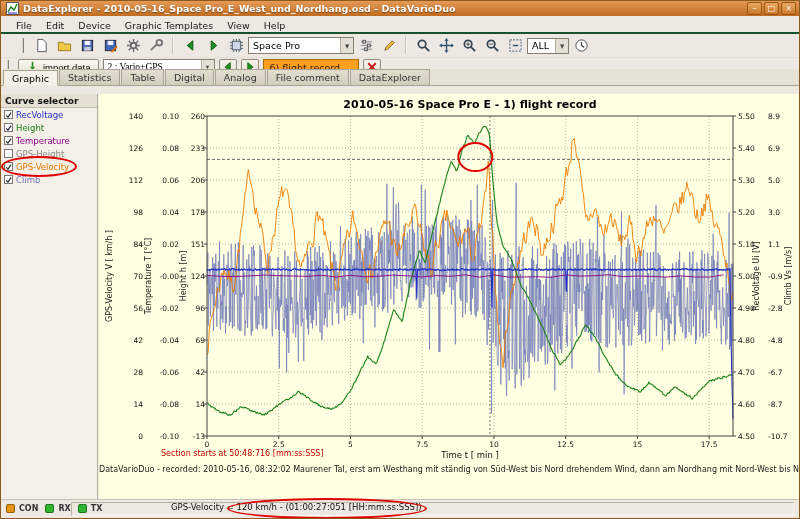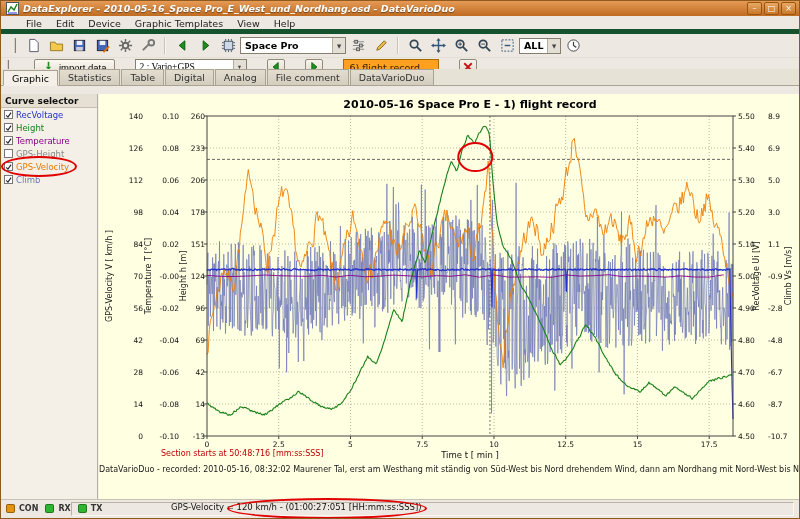--- a/index.html
+++ b/index.html
@@ -1,28 +1,28 @@
 <!DOCTYPE html>
 <html><head>
 <meta charset="utf-8">
 <style>
   *{margin:0;padding:0;box-sizing:border-box;}
   html,body{width:800px;height:519px;}
   body{font-family:"DejaVu Sans",sans-serif;font-size:10px;background:#666;}
   #app{position:relative;width:800px;height:519px;background:#EDE9E2;border:1px solid #8F5A1E;overflow:hidden;}
-  .titlebar{position:absolute;left:0;top:0;right:0;height:15px;background:linear-gradient(#E59A55,#C06C22);display:flex;align-items:center;padding:0 3px;font-style:italic;}
+  .titlebar{position:absolute;left:0;top:0;right:0;height:15px;background:linear-gradient(#E59A55,#C06C22);display:flex;align-items:center;padding:0 3px;}
   .app-icon{width:13px;height:13px;margin:0 4px 0 2px;flex:none;}
   .titlebar .title{color:#fff;font-weight:bold;font-size:9.5px;text-shadow:0 1px 1px rgba(0,0,0,.45);white-space:nowrap;overflow:hidden;flex:1;}
   .winbtns{display:flex;gap:2px;flex:none;}
   .wbtn{width:15px;height:13px;border:1px solid #9A5410;border-radius:2px;background:linear-gradient(#E8A964,#C97728);color:#fff;font-size:8px;line-height:11px;text-align:center;cursor:default;}
-  .menubar{position:absolute;top:17px;left:0;right:0;height:16px;background:#EDE9E2;display:flex;align-items:center;padding-left:18px;border-bottom:5px solid #14532d;}
+  .menubar{position:absolute;top:17px;left:0;right:0;height:16px;background:#EDE9E2;display:flex;align-items:center;padding-left:8px;border-bottom:2px solid #14532d;}
   .menu-item{padding:1px 7px;font-size:9.5px;color:#1a1a1a;}
   .toolbar{position:absolute;left:0;right:0;display:flex;align-items:center;background:#EDE9E2;}
-  .t1{top:33px;height:24px;padding-left:12px;gap:1px;border-bottom:1px solid #E4DFD4;font-weight:bold;}
-  .t2{top:57px;height:19px;padding-left:5px;gap:20px;border-bottom:1px solid #D8D3C8;}
+  .t1{top:33px;height:24px;padding-left:20px;gap:1px;border-bottom:1px solid #E4DFD4;}
+  .t2{top:57px;height:19px;padding-left:5px;gap:4px;border-bottom:1px solid #D8D3C8;}
   .grip{width:4px;height:15px;border-left:2px ridge #D8D2C4;margin:0 3px 0 1px;flex:none;}
   .tbtn{width:22px;height:21px;display:flex;align-items:center;justify-content:center;background:none;border:1px solid transparent;padding:0;}
   .sep{width:2px;height:17px;border-left:1px solid #C9C3B6;border-right:1px solid #FAF7F1;margin:0 4px;}
   .combo{display:inline-flex;align-items:center;height:17px;background:#fff;border:1px solid #867F6F;font-size:9.5px;}
   .combo-text{padding:0 4px;white-space:nowrap;overflow:hidden;flex:1;}
   .combo-arrow{width:13px;align-self:stretch;background:#E4DFD4;border-left:1px solid #B4AE9E;display:flex;align-items:center;justify-content:center;font-size:5.5px;color:#444;}
   .device-combo{width:106px;}
   .all-combo{width:42px;height:16px;}
   .import-btn{display:inline-flex;align-items:center;gap:4px;height:16px;padding:0 7px;font-size:9.5px;background:linear-gradient(#FBF8F2,#E6E1D4);border:1px solid #918B7B;border-radius:2px;}
   .channel-combo{width:112px;height:16px;font-family:Liberation Serif, serif;}
@@ -230,21 +230,21 @@
       </button>
   </div>
 
   <div class="tabbar">
     <span class="tab active">Graphic</span>
     <span class="tab">Statistics</span>
     <span class="tab">Table</span>
     <span class="tab">Digital</span>
     <span class="tab">Analog</span>
     <span class="tab">File comment</span>
-    <span class="tab">DataVarioDuo</span>
+    <span class="tab">DataExplorer</span>
   </div>
 
   <div class="content">
     <div class="curve-panel">
       <div class="cs-header">Curve selector</div>
       <div class="cs-item">
         <span class="cbx">
             <svg width="8" height="8" viewBox="0 0 9 9" style="display: block;">
               <polyline points="1.5,5 3.8,7.2 7.8,1.5" fill="none" stroke="#222" stroke-width="1.5"></polyline>
             </svg>

